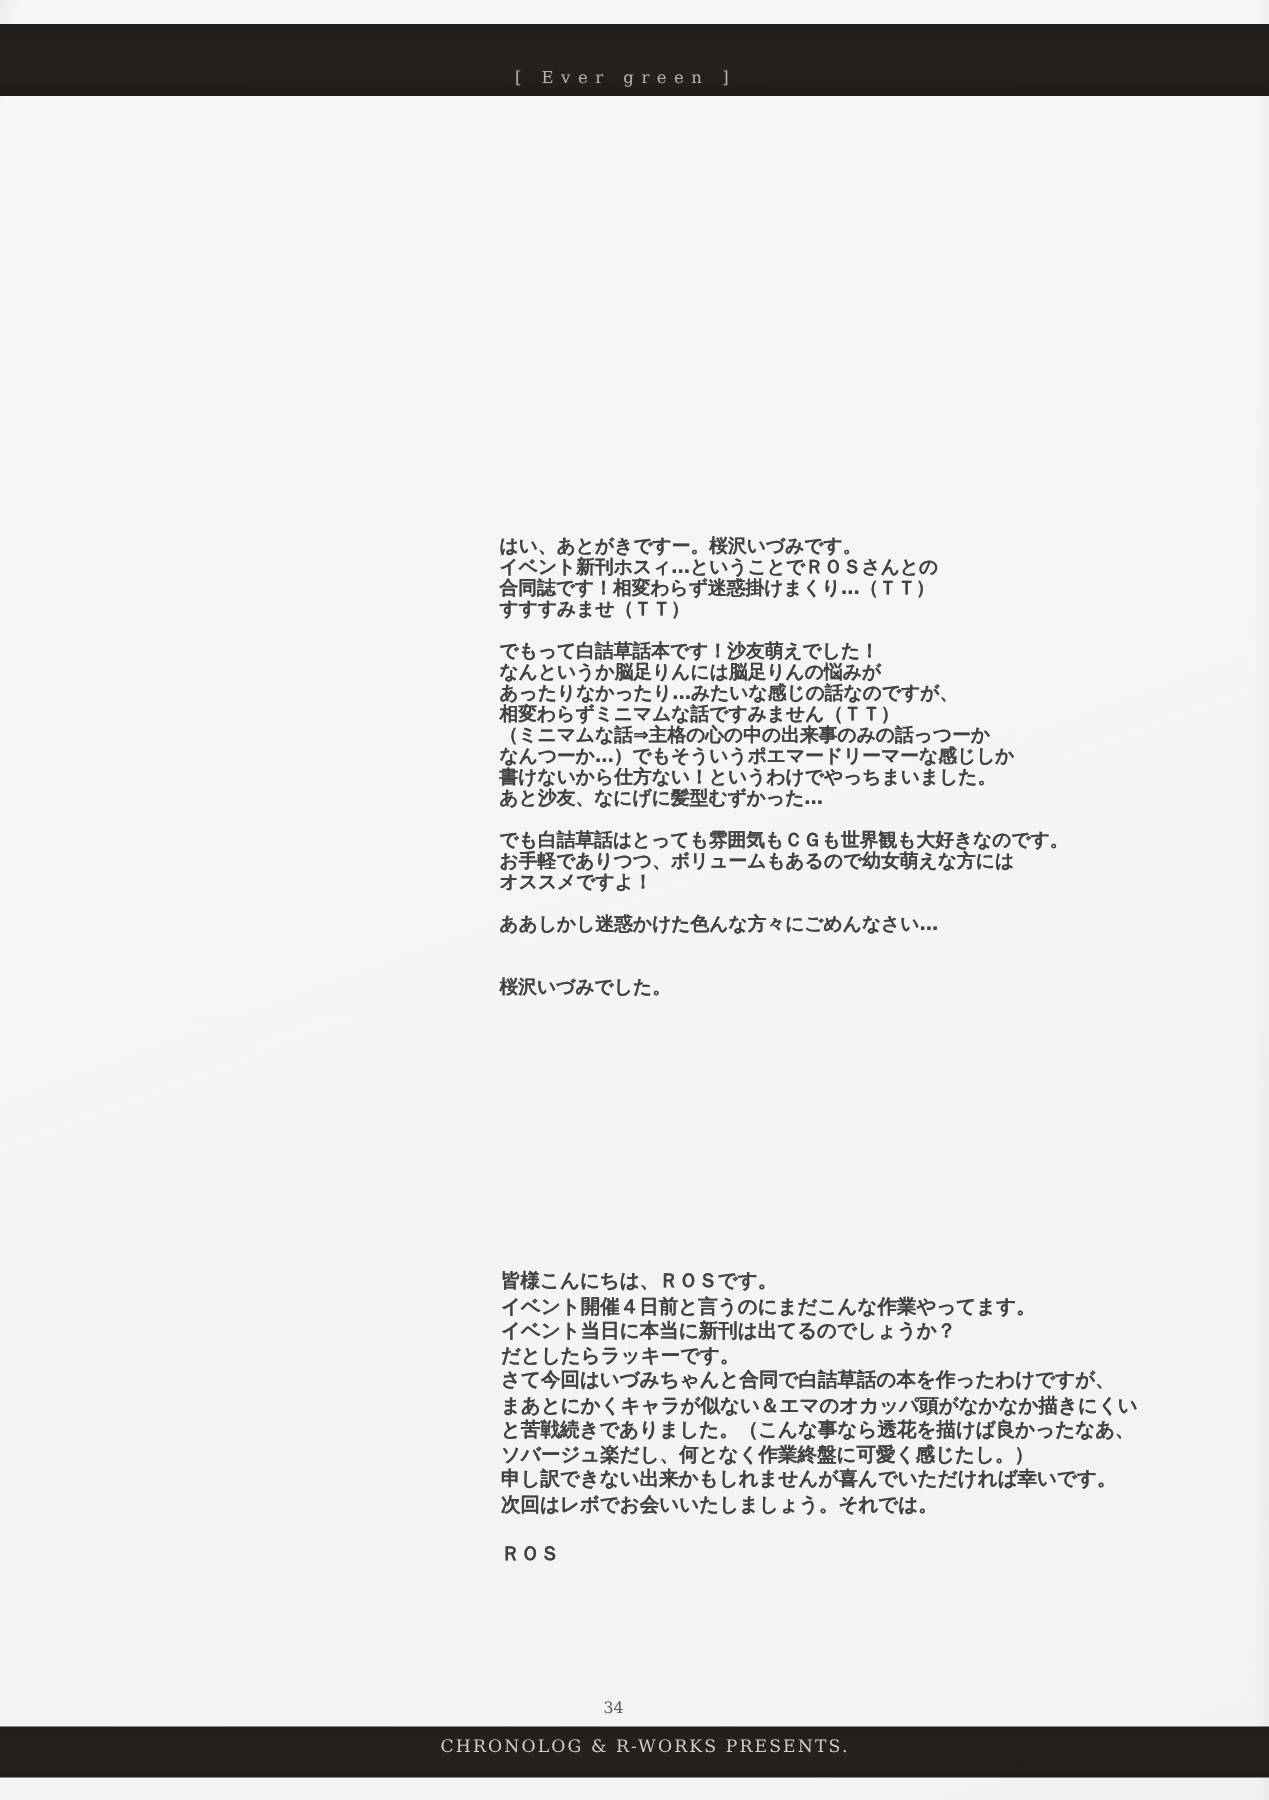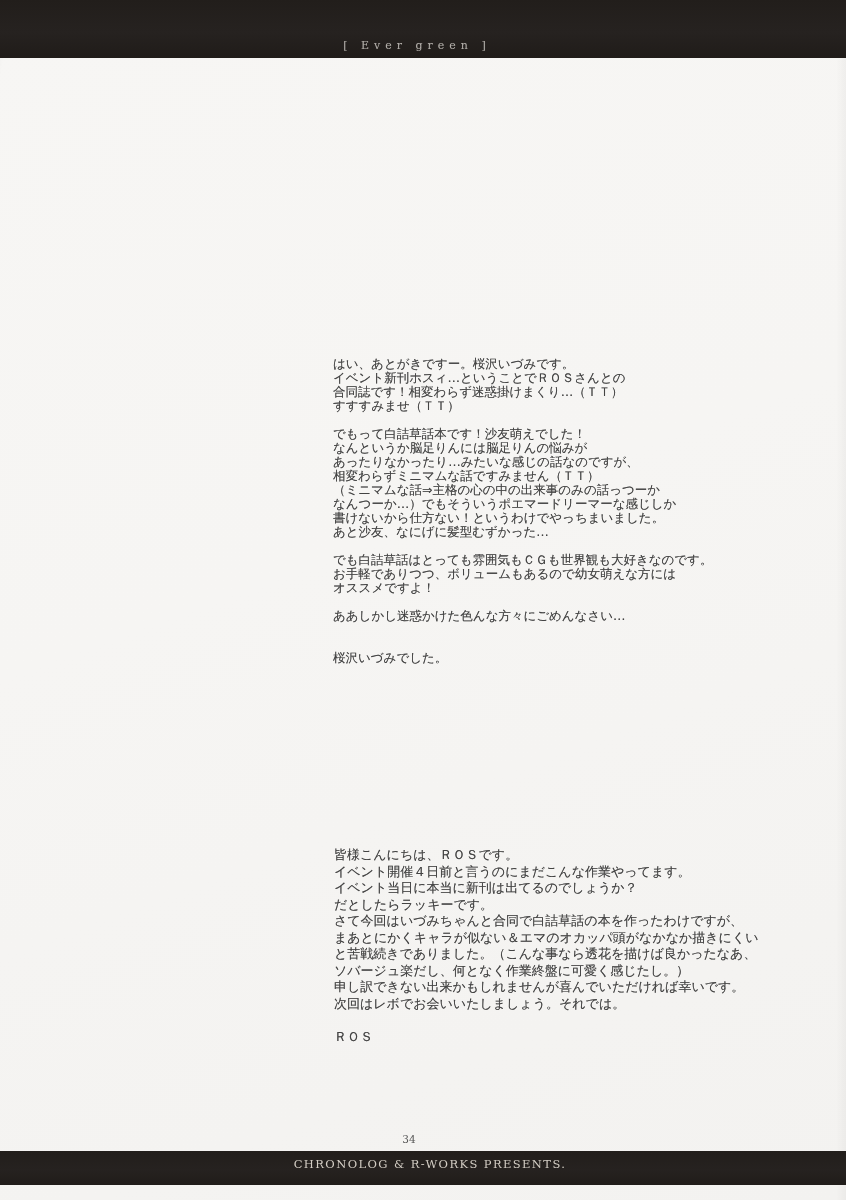--- a/index.html
+++ b/index.html
@@ -22,22 +22,22 @@
       linear-gradient(to left, rgba(0,0,0,0.03) 0px, rgba(0,0,0,0.0) 10px),
       linear-gradient(160deg, #f7f6f4 0%, #f6f5f3 45%, #f3f2f0 100%);
   }
   .band {
     position: absolute;
     left: 0;
     width: 846px;
     background: linear-gradient(180deg, #221e1b 0%, #262220 55%, #201c19 100%);
   }
   .band-top {
-    top: 0;
-    height: 58px;
+    top: 16px;
+    height: 48px;
   }
   .band-bottom {
     top: 1151px;
     height: 34px;
     padding-left: 28px;
   }
   .band-title {
     position: absolute;
     left: 0;
     right: 12px;
@@ -57,21 +57,21 @@
     text-align: center;
     font-family: "DejaVu Serif", serif;
     font-size: 11.5px;
     letter-spacing: 1.4px;
     color: #d3cdc4;
   }
   .jp-block {
     position: absolute;
     white-space: pre-line;
     color: #434343;
-    font-weight: 400;
+    font-weight: 700;
     text-shadow: 0 0 0.4px rgba(60,60,60,0.5);
   }
   .block-izumi {
     left: 333px;
     top: 357px;
     width: 400px;
     font-size: 12.5px;
     line-height: 14px;
   }
   .block-ros {

